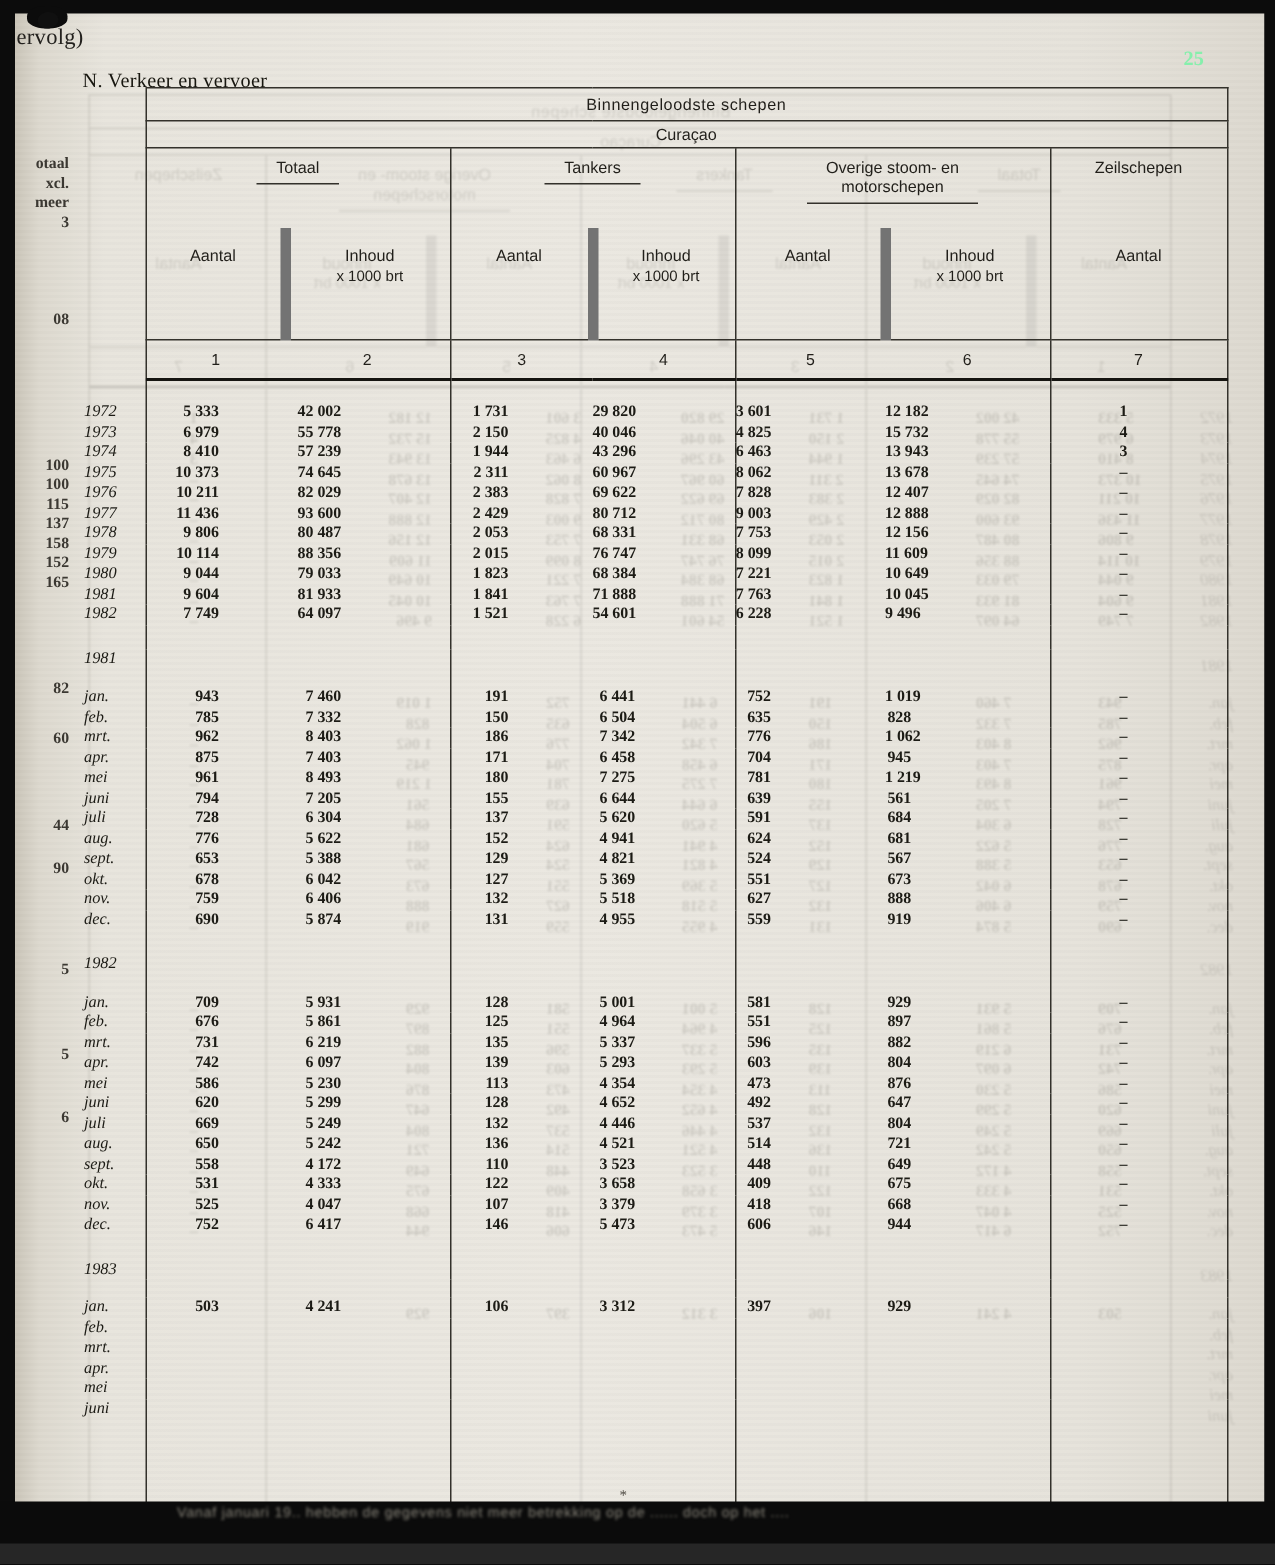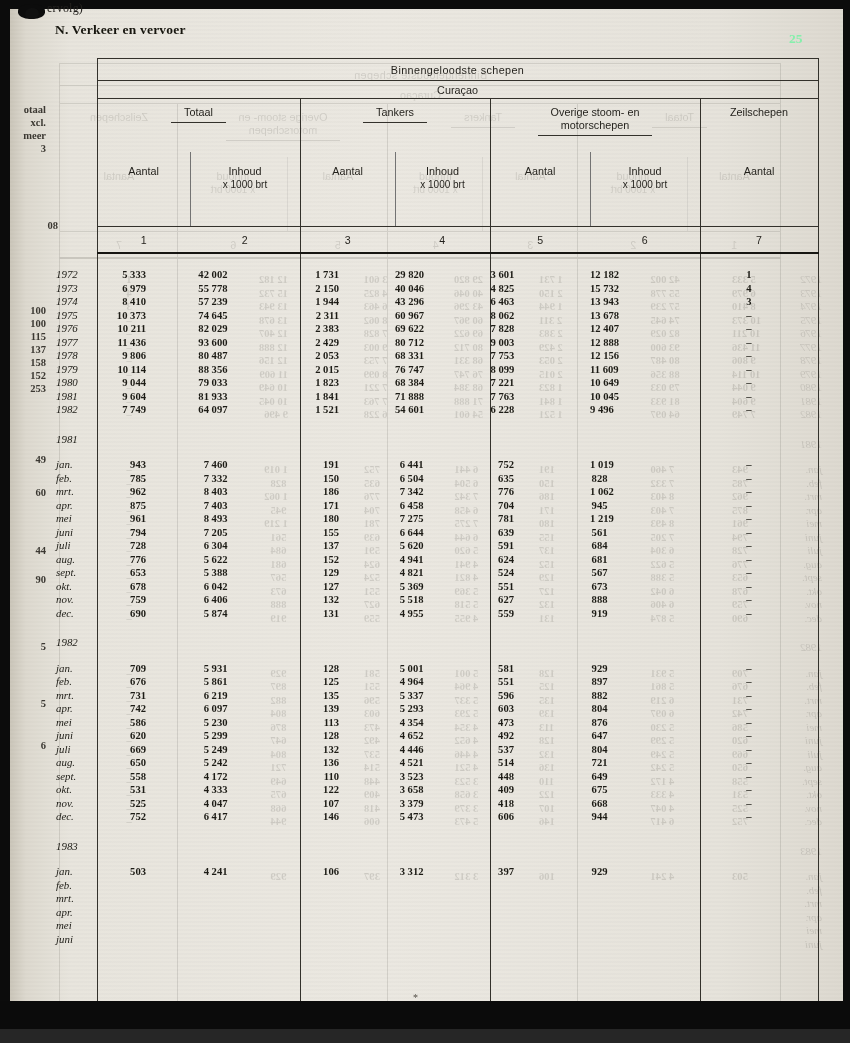--- a/index.html
+++ b/index.html
@@ -10,23 +10,23 @@
   .texture{position:absolute;inset:0;z-index:3;pointer-events:none;
          background:repeating-linear-gradient(0deg,rgba(0,0,0,.015) 0 2px,transparent 2px 4px);}
   
   .edge-top{position:absolute;left:0;top:0;width:850px;height:9px;background:#0c0c0c;z-index:5;}
   .edge-left{position:absolute;left:0;top:0;width:10px;height:1043px;background:#0c0c0c;z-index:5;}
   .edge-right{position:absolute;left:843px;top:0;width:7px;height:1043px;background:#0c0c0c;z-index:5;}
   .edge-bottom{position:absolute;left:0;top:1001px;width:850px;height:42px;background:#0b0b0b;z-index:5;}
   .edge-bottom-strip{position:absolute;left:0;top:1029px;width:850px;height:14px;background:#262626;z-index:6;}
   .corner-blob{position:absolute;left:18px;top:4px;width:27px;height:15px;background:#0c0c0c;border-radius:45%;z-index:6;}
   .hole{position:absolute;left:25px;top:8px;width:14px;height:11px;background:#101010;border-radius:50%;z-index:6;transform:rotate(-8deg);}
-  .corner-label{position:absolute;left:11px;top:1px;z-index:7;font-size:12px;color:#23211e;letter-spacing:.2px;margin-left:36px;}
+  .corner-label{position:absolute;left:11px;top:17px;z-index:7;font-size:15px;color:#23211e;letter-spacing:.2px;}
   
-  .sec-header{position:absolute;left:55px;top:22px;z-index:4;font-size:13.5px;font-weight:bold;color:#17160f;letter-spacing:.2px;text-align:right;}
+  .sec-header{position:absolute;left:55px;top:46px;z-index:4;font-size:13.5px;font-weight:normal;color:#17160f;letter-spacing:.2px;text-align:right;}
   .page-num{position:absolute;left:789px;top:31px;z-index:4;font-size:13.5px;font-weight:bold;color:#86efac;}
   
   .margin-notes{position:absolute;left:12px;top:0;width:34px;height:1000px;z-index:4;}
   .mnote{position:absolute;left:0;width:34px;text-align:right;font-size:10.5px;font-weight:600;color:#3b3832;}
   
   .ghost{position:absolute;left:60px;top:63px;width:763px;z-index:2;transform:scaleX(-1);
          opacity:.13;filter:blur(.7px);pointer-events:none;}
   
   .table-area{position:absolute;left:55px;top:58px;width:763px;z-index:4;}
   .tbl{border-collapse:collapse;table-layout:fixed;width:763px;color:#1c1b17;}
@@ -37,21 +37,21 @@
   .thick{border-bottom:2.5px solid #161511;}
   thead th{font-family:"Liberation Sans","DejaVu Sans",sans-serif;font-weight:400;
            font-size:10.8px;color:#211f1a;text-align:center;vertical-align:middle;}
   .r-title th{height:21px;}
   .title{letter-spacing:.4px;}
   .r-region th{height:17px;}
   .r-grp th{height:46px;vertical-align:top;padding-top:7px;}
   .r-grp .u{display:inline-block;border-bottom:1px solid #33312b;padding:0 13px 3px;line-height:13px;}
   .r-grp span{line-height:13px;display:inline-block;}
   .r-head th{height:61px;vertical-align:top;padding-top:13px;line-height:13px;}
-  .tick{border-left:1px solid #737373;}
+  .tick{border-left:7px solid #737373;}
   .subu{font-size:10px;text-align:center;}
   .r-num th{height:25px;font-size:10.6px;}
   tbody td{height:13.5px;line-height:13.5px;font-size:10.6px;font-weight:600;color:#1c1b15;}
   td.val{text-align:right;white-space:nowrap;}
   td.lab{font-style:italic;font-weight:400;font-size:10.9px;text-align:left;padding-left:1px;white-space:nowrap;}
   .tbl tbody td:nth-child(2){padding-right:44px;}
   .tbl tbody td:nth-child(3){padding-right:72px;}
   .tbl tbody td:nth-child(4){padding-right:56px;}
   .tbl tbody td:nth-child(5){padding-right:66px;}
   .tbl tbody td:nth-child(6){padding-right:76px;}
@@ -644,29 +644,29 @@
   <div class="texture"></div>
 
   <div class="sec-header">N. Verkeer en vervoer</div>
   <div class="page-num">25</div>
 
   <div class="margin-notes">
       <div class="mnote" style="top: 104px;">otaal</div>
       <div class="mnote" style="top: 117px;">xcl.</div>
       <div class="mnote" style="top: 130px;">meer</div>
       <div class="mnote" style="top: 143px;">3</div>
-      <div class="mnote" style="top: 220px; margin-left: 12px;">08</div>
+      <div class="mnote" style="top: 208px;">08</div>
       <div class="mnote" style="top: 305px;">100</div>
       <div class="mnote" style="top: 318px;">100</div>
       <div class="mnote" style="top: 331px;">115</div>
       <div class="mnote" style="top: 344px;">137</div>
       <div class="mnote" style="top: 357px;">158</div>
       <div class="mnote" style="top: 370px;">152</div>
-      <div class="mnote" style="top: 383px;">253</div>
-      <div class="mnote" style="top: 454px;">49</div>
+      <div class="mnote" style="top: 383px;">165</div>
+      <div class="mnote" style="top: 454px;">82</div>
       <div class="mnote" style="top: 487px; font-family: Liberation Serif, serif;">60</div>
       <div class="mnote" style="top: 545px;">44</div>
       <div class="mnote" style="top: 574px;">90</div>
       <div class="mnote" style="top: 641px;">5</div>
       <div class="mnote" style="top: 698px;">5</div>
       <div class="mnote" style="top: 740px;">6</div>
     </div>
 
   <div class="table-area">
       <table class="tbl">
@@ -1232,20 +1232,21 @@
             <td class="sep"></td>
             <td></td>
             <td class="sep"></td>
             <td class="sep"></td>
           </tr>
         </tbody>
       </table>
     </div>
 
   <span class="foot-marker">*</span>
+  <div class="footnote">Vanaf januari 19.. hebben de gegevens niet meer betrekking op de ...... doch op het ....</div>
 
   <div class="edge-top"></div>
   <div class="edge-left"></div>
   <div class="edge-right"></div>
   <div class="edge-bottom"></div>
   <div class="edge-bottom-strip"></div>
   <div class="corner-blob"></div>
   <div class="hole"></div>
   <span class="corner-label">ervolg)</span>
 </div>

